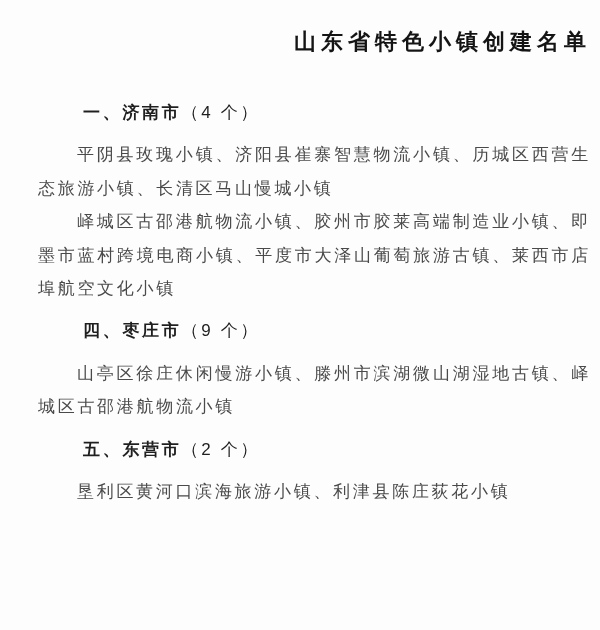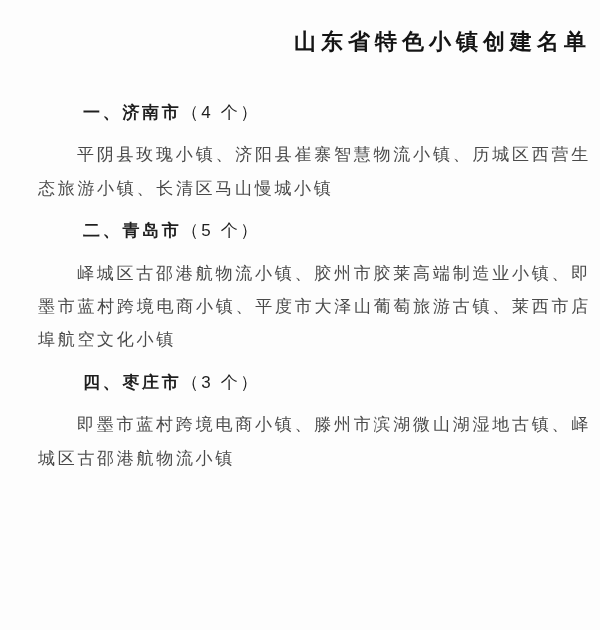--- a/index.html
+++ b/index.html
@@ -63,25 +63,28 @@
 <main class="doc">
 
   <h1 class="doc-title">山东省特色小镇创建名单</h1>
 
   <section class="sec">
     <h2 class="sec-h"><span class="sec-city">一、济南市</span><span class="sec-count">（4 个）</span></h2>
     <p class="sec-towns">平阴县玫瑰小镇、济阳县崔寨智慧物流小镇、历城区西营生态旅游小镇、长清区马山慢城小镇</p>
   </section>
 
   <section class="sec">
-    <h2 class="sec-h"><span class="sec-city">二、青岛市</span><span class="sec-count">（5 个）</span></h2>
     <p class="sec-towns">峄城区古邵港航物流小镇、胶州市胶莱高端制造业小镇、即墨市蓝村跨境电商小镇、平度市大泽山葡萄旅游古镇、莱西市店埠航空文化小镇</p>
   </section>
 
 
   <section class="sec">
-    <h2 class="sec-h"><span class="sec-city">四、枣庄市</span><span class="sec-count">（3 个）</span></h2>
-    <p class="sec-towns">即墨市蓝村跨境电商小镇、滕州市滨湖微山湖湿地古镇、峄城区古邵港航物流小镇</p>
+    <h2 class="sec-h"><span class="sec-city">四、枣庄市</span><span class="sec-count">（9 个）</span></h2>
+    <p class="sec-towns">山亭区徐庄休闲慢游小镇、滕州市滨湖微山湖湿地古镇、峄城区古邵港航物流小镇</p>
   </section>
 
+  <section class="sec">
+    <h2 class="sec-h"><span class="sec-city">五、东营市</span><span class="sec-count">（2 个）</span></h2>
+    <p class="sec-towns">垦利区黄河口滨海旅游小镇、利津县陈庄荻花小镇</p>
+  </section>
 
 
 </main>
 
 </body></html>

